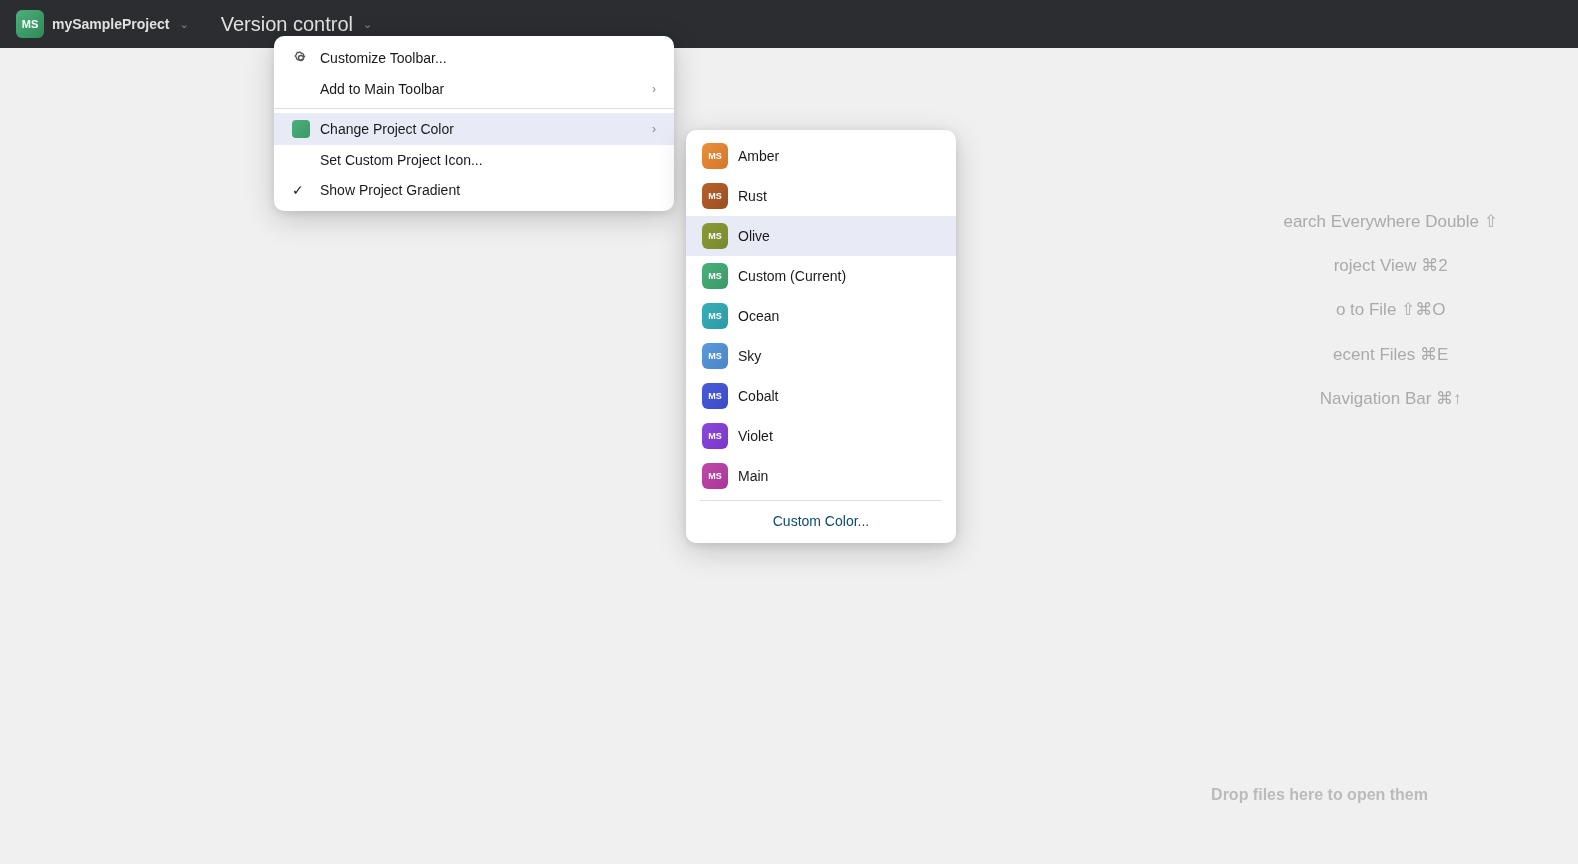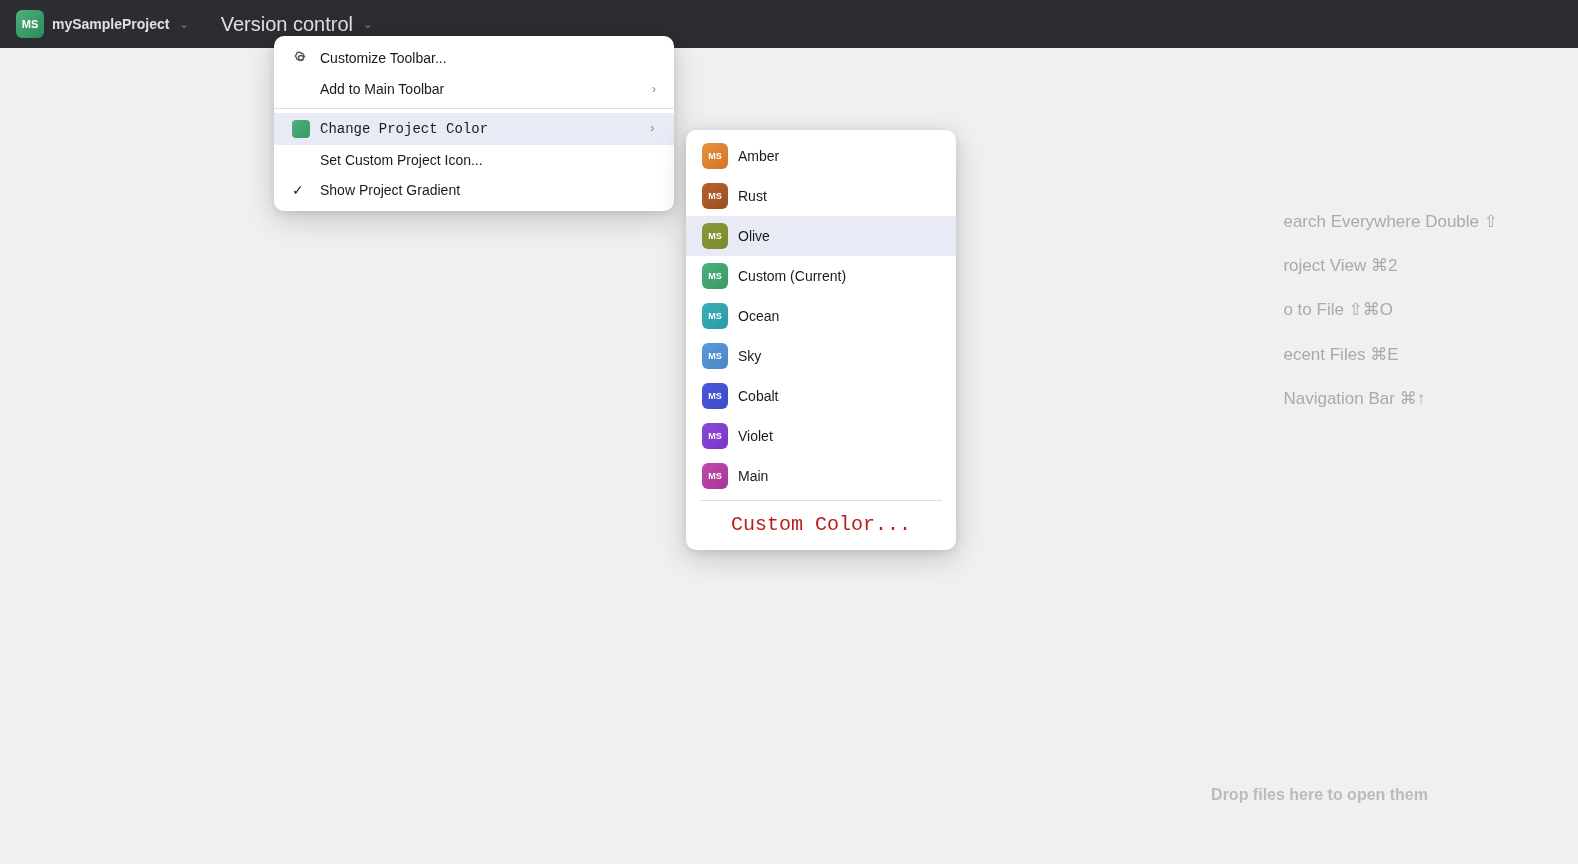--- a/index.html
+++ b/index.html
@@ -59,21 +59,21 @@
     }
 
     
     .bg-content {
       position: absolute;
       right: 80px;
       top: 200px;
       color: #aaa;
       font-size: 17px;
       line-height: 2.6;
-      text-align: left;
+      text-align: center;
       user-select: none;
     }
 
     .bg-drop {
       position: absolute;
       right: 150px;
       bottom: 60px;
       color: #bbb;
       font-size: 16px;
       user-select: none;
@@ -100,21 +100,20 @@
       font-size: 14px;
       color: #1a1a1a;
       cursor: pointer;
       gap: 10px;
       white-space: nowrap;
       position: relative;
     }
 
     .menu-item.highlighted {
       background: #e8eaf6;
-      font-family: Liberation Mono, monospace;
     }
 
     .menu-item .gear-icon {
       width: 18px;
       height: 18px;
       flex-shrink: 0;
       color: #555;
     }
 
     .menu-item .color-square {
@@ -187,24 +186,23 @@
       height: 1px;
       background: #e0e0e0;
       margin: 4px 14px;
     }
 
     .custom-color-item {
       display: flex;
       align-items: center;
       justify-content: center;
       padding: 8px 16px;
-      font-size: 20px;
-      color: #b91c1c;
+      font-size: 14px;
+      color: #0c4a6e;
       cursor: pointer;
-      font-family: Liberation Mono, monospace;
     }
 
     
     .badge-amber { background: linear-gradient(135deg, #e8923a, #d4742a); }
     .badge-rust { background: linear-gradient(135deg, #b8622a, #9a4e20); }
     .badge-olive { background: linear-gradient(135deg, #8a9a3a, #7a8a2a); }
     .badge-grass { background: linear-gradient(135deg, #4caf7d, #3a9a65); }
     .badge-ocean { background: linear-gradient(135deg, #3aafb8, #2a9aa5); }
     .badge-sky { background: linear-gradient(135deg, #5a9ada, #4a85c8); }
     .badge-cobalt { background: linear-gradient(135deg, #4a5ada, #3a4ac8); }

